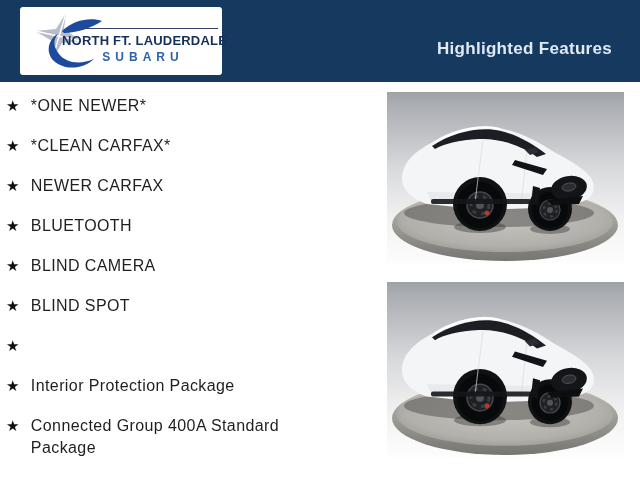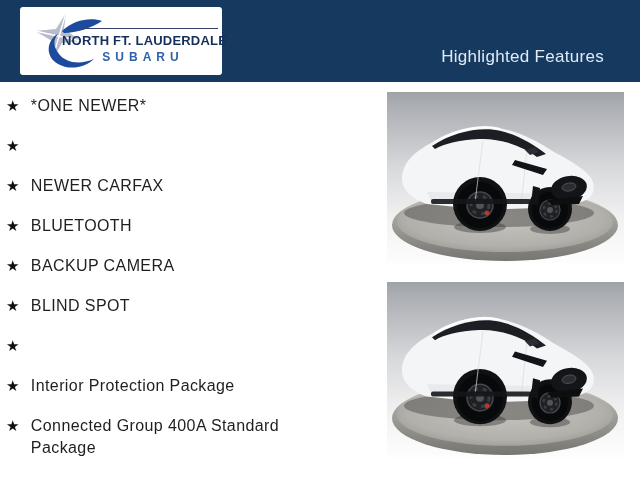--- a/index.html
+++ b/index.html
@@ -34,22 +34,22 @@
   .logo-name {
     font-size:13px; font-weight:bold; color:#15305c;
     letter-spacing:0.2px; white-space:nowrap;
   }
   .logo-brand {
     margin-top:3px;
     font-size:12px; font-weight:bold; color:#2d62ae;
     letter-spacing:5px; text-indent:5px; white-space:nowrap;
   }
   .page-title {
-    position:absolute; right:20px; top:31px; margin:16px;
-    font-size:17px; font-weight:400; color:#e0eaf5;
+    position:absolute; right:20px; top:31px; margin:8px;
+    font-size:17px; font-weight:700; color:#e0eaf5;
     letter-spacing:0.3px;
   }
 
   
   .content { position:relative; width:640px; height:398px; }
 
   .features {
     list-style:none; margin:0;
     padding:13px 0 0 6px; width:340px;
   }
@@ -163,32 +163,33 @@
 
 <main class="content">
 
   <ul class="features">
       <li>
     <span class="star">★</span>
     <span class="ftext">*ONE NEWER*</span>
   </li>
       <li>
     <span class="star">★</span>
+    <span class="ftext">*CLEAN CARFAX*</span>
   </li>
       <li>
     <span class="star">★</span>
     <span class="ftext">NEWER CARFAX</span>
   </li>
       <li>
     <span class="star">★</span>
     <span class="ftext">BLUETOOTH</span>
   </li>
       <li>
     <span class="star">★</span>
-    <span class="ftext">BACKUP CAMERA</span>
+    <span class="ftext">BLIND CAMERA</span>
   </li>
       <li>
     <span class="star">★</span>
     <span class="ftext">BLIND SPOT</span>
   </li>
       <li>
     <span class="star">★</span>
   </li>
       <li>
     <span class="star">★</span>

